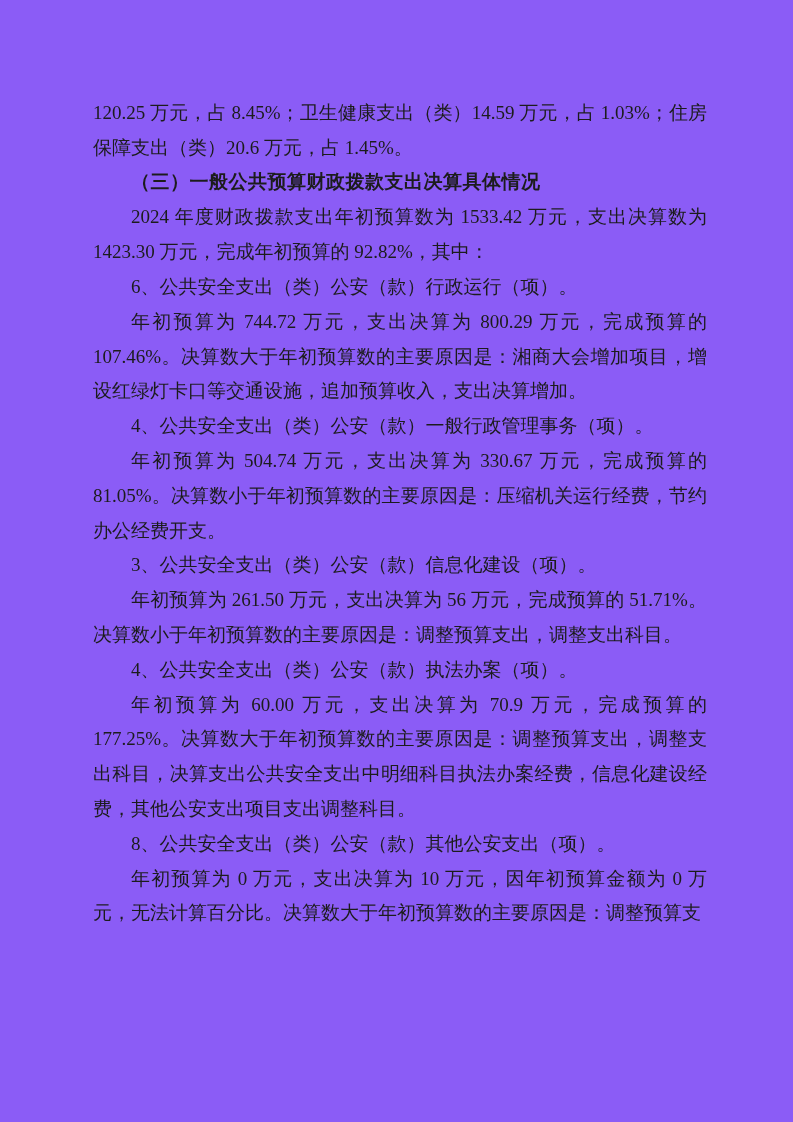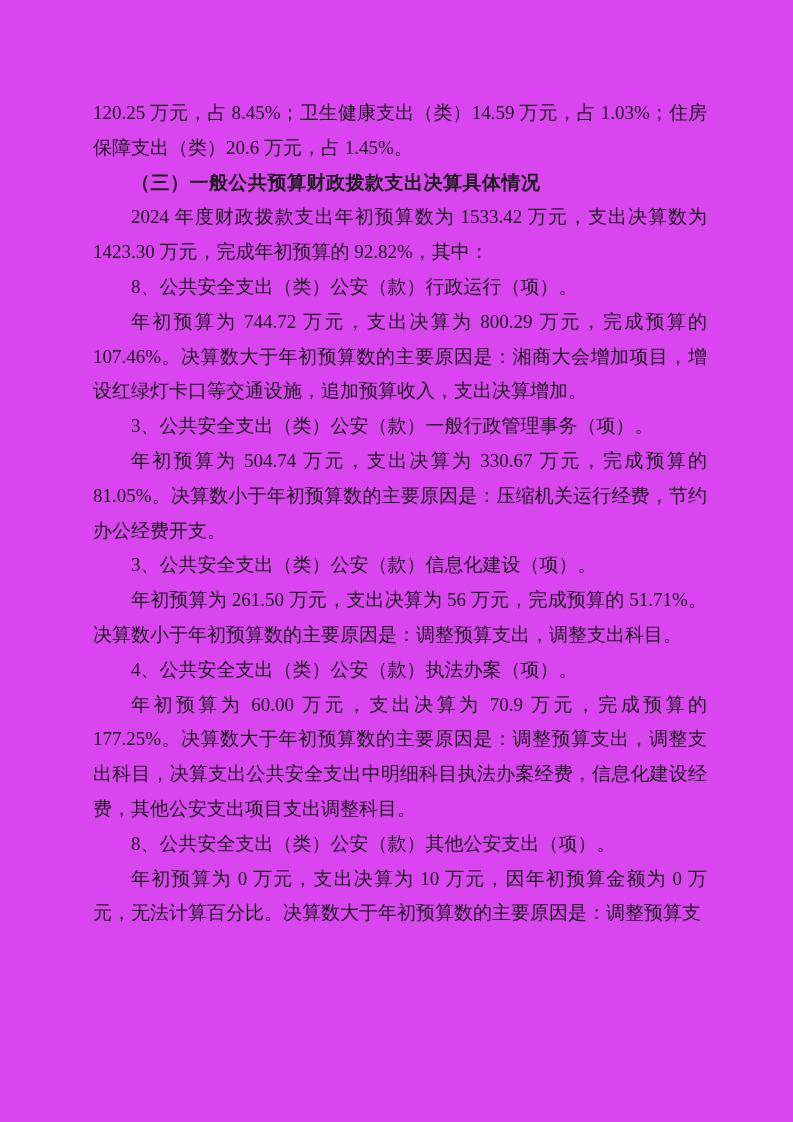--- a/index.html
+++ b/index.html
@@ -4,21 +4,21 @@
 <style>
   html, body {
     margin: 0;
     padding: 0;
     background: #ffffff;
   }
   .page {
     position: relative;
     width: 793px;
     height: 1122px;
-    background: #d946ef;
+    background: #8b5cf6;
     overflow: hidden;
   }
   .content {
     position: absolute;
     left: 93px;
     top: 96px;
     width: 614px;
     font-family: "Liberation Serif", "DejaVu Serif", serif;
     font-size: 19px;
     line-height: 34.8px;
@@ -26,38 +26,38 @@
     text-align: justify;
   }
   .content p {
     margin: 0;
     padding: 0;
   }
   p.indent {
     text-indent: 2em;
   }
   p.heading {
-    font-family: Liberation Sans, sans-serif;
+    font-family: Liberation Mono, monospace;
     font-weight: bold;
     text-align: left;
     text-indent: 2em;
     letter-spacing: 0.5px;
   }
 </style>
 </head>
 <body>
 
 <div class="page">
   <div class="content">
     <p class="body">120.25 万元，占 8.45%；卫生健康支出（类）14.59 万元，占 1.03%；住房保障支出（类）20.6 万元，占 1.45%。</p>
     <p class="heading">（三）一般公共预算财政拨款支出决算具体情况</p>
     <p class="body indent">2024 年度财政拨款支出年初预算数为 1533.42 万元，支出决算数为 1423.30 万元，完成年初预算的 92.82%，其中：</p>
-    <p class="body indent">8、公共安全支出（类）公安（款）行政运行（项）。</p>
+    <p class="body indent">6、公共安全支出（类）公安（款）行政运行（项）。</p>
     <p class="body indent">年初预算为 744.72 万元，支出决算为 800.29 万元，完成预算的 107.46%。决算数大于年初预算数的主要原因是：湘商大会增加项目，增设红绿灯卡口等交通设施，追加预算收入，支出决算增加。</p>
-    <p class="body indent">3、公共安全支出（类）公安（款）一般行政管理事务（项）。</p>
+    <p class="body indent">4、公共安全支出（类）公安（款）一般行政管理事务（项）。</p>
     <p class="body indent">年初预算为 504.74 万元，支出决算为 330.67 万元，完成预算的 81.05%。决算数小于年初预算数的主要原因是：压缩机关运行经费，节约办公经费开支。</p>
     <p class="body indent">3、公共安全支出（类）公安（款）信息化建设（项）。</p>
     <p class="body indent">年初预算为 261.50 万元，支出决算为 56 万元，完成预算的 51.71%。决算数小于年初预算数的主要原因是：调整预算支出，调整支出科目。</p>
     <p class="body indent">4、公共安全支出（类）公安（款）执法办案（项）。</p>
     <p class="body indent">年初预算为 60.00 万元，支出决算为 70.9 万元，完成预算的 177.25%。决算数大于年初预算数的主要原因是：调整预算支出，调整支出科目，决算支出公共安全支出中明细科目执法办案经费，信息化建设经费，其他公安支出项目支出调整科目。</p>
     <p class="body indent">8、公共安全支出（类）公安（款）其他公安支出（项）。</p>
     <p class="body indent">年初预算为 0 万元，支出决算为 10 万元，因年初预算金额为 0 万元，无法计算百分比。决算数大于年初预算数的主要原因是：调整预算支</p>
   </div>
 </div>
 

